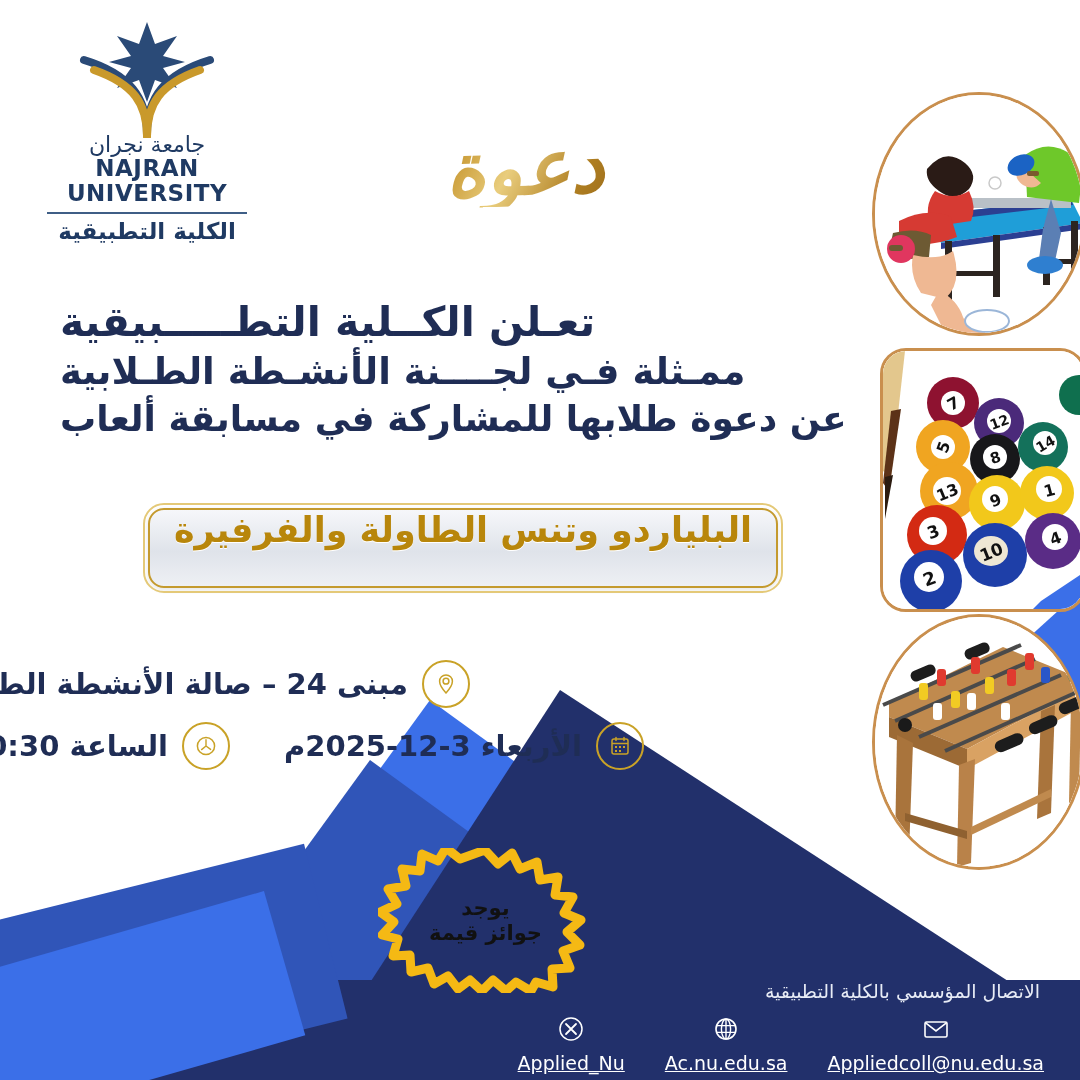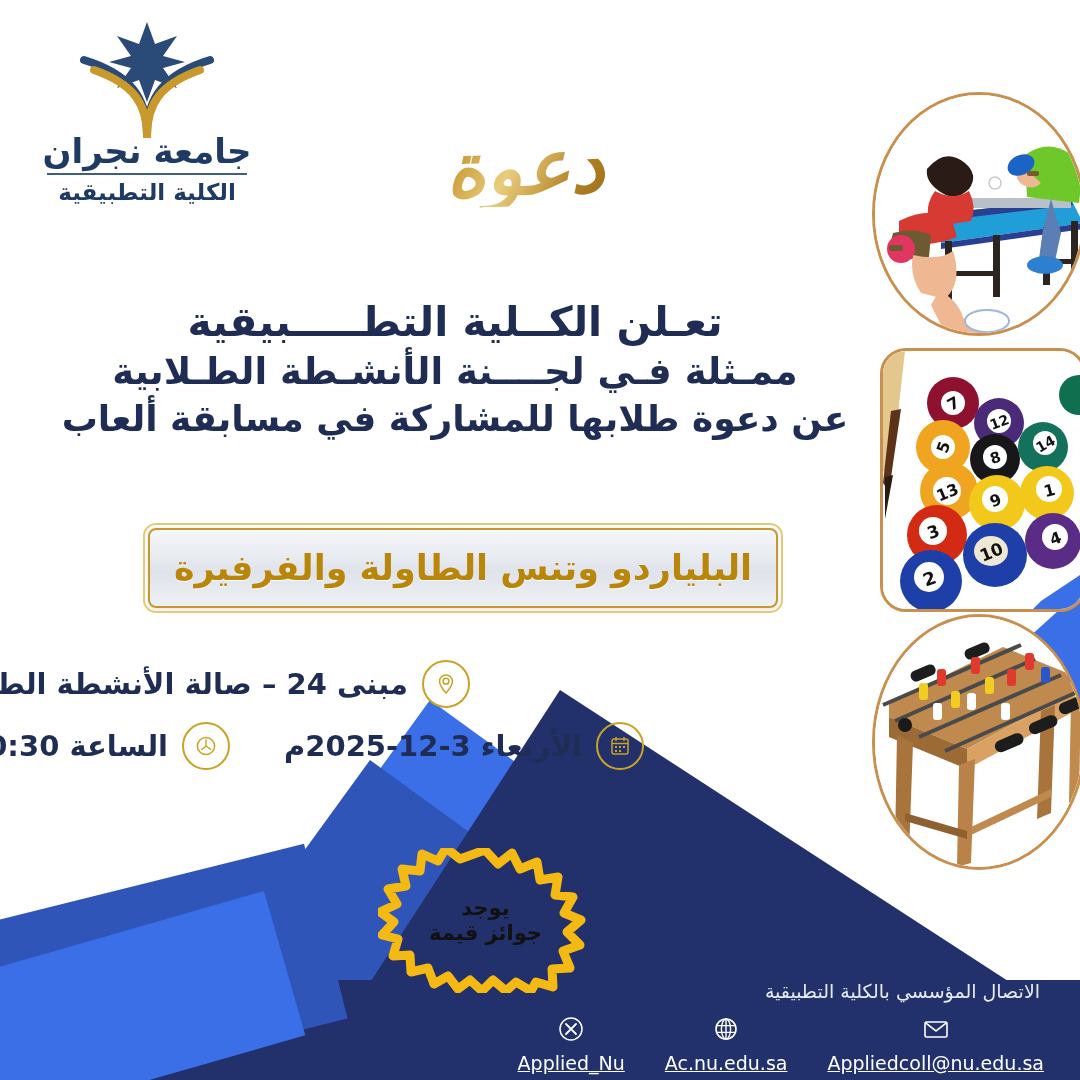--- a/index.html
+++ b/index.html
@@ -94,22 +94,22 @@
   
   .logo-wrap{
     position:absolute;
     left:22px; top:18px;
     width:250px; height:210px;
     text-align:center;
     direction:ltr;
   }
   .logo-mark{width:250px;height:120px;display:block;}
   .logo-ar{
-    font-size:34px;
-    font-weight:bold;
+    font-size:22px;
+    font-weight:normal;
     color:#1f3a63;
     letter-spacing:-1px;
     margin-top:-4px;
     direction:rtl;
     line-height:1;
   }
   .logo-en{
     font-size:23px;
     font-weight:bold;
     color:#1f3a63;
@@ -143,42 +143,41 @@
     color:transparent;
     font-style:italic;
     transform:rotate(-2deg);
   }
 
   
   .body-text{
     position:absolute;
     left:60px; top:296px;
     width:790px;
-    text-align:center;
+    text-align:left;
     color:#1f2d55;
     font-weight:bold;
     line-height:1.28;
   }
   .body-line{ display:block; white-space:nowrap; }
   .bl-1{ font-size:41px; letter-spacing:1px; }
   .bl-2{ font-size:37px; letter-spacing:0.5px; }
   .bl-3{ font-size:36px; }
 
   
   .games-box{
     position:absolute;
-    left:148px; top:528px;
+    left:148px; top:508px;
     width:626px; height:76px;
-    border-radius:8px;
+    border-radius:16px;
     border:2px solid #c49a2e;
     outline:2px solid #e4c978;
     outline-offset:3px;
     background:linear-gradient(180deg,#f6f7fa 0%,#dfe3ea 55%,#eef0f4 100%);
     display:flex;
-    align-items:center;
     justify-content:center;
     box-shadow:0 2px 5px rgba(0,0,0,0.10);
   }
   .games-text{
     font-size:35px;
     font-weight:bold;
     color:#b8860b;
     letter-spacing:0.5px;
     text-shadow:0 1px 0 #fff;
   }
@@ -312,20 +311,21 @@
     <svg class="logo-mark" viewBox="0 0 250 120">
       <g fill="#2a4a77">
         <path d="M125 4 L133 26 L155 18 L141 38 L163 44 L141 50 L155 70 L133 62 L125 84 L117 62 L95 70 L109 50 L87 44 L109 38 L95 18 L117 26 Z"></path>
       </g>
       <path d="M125 116 C125 80 108 56 62 42" stroke="#2a4a77" stroke-width="8" fill="none" stroke-linecap="round"></path>
       <path d="M125 116 C125 80 142 56 188 42" stroke="#2a4a77" stroke-width="8" fill="none" stroke-linecap="round"></path>
       <path d="M125 118 C125 86 112 66 72 52" stroke="#c9992b" stroke-width="8" fill="none" stroke-linecap="round"></path>
       <path d="M125 118 C125 86 138 66 178 52" stroke="#c9992b" stroke-width="8" fill="none" stroke-linecap="round"></path>
     </svg>
     <div class="logo-ar">جامعة نجران</div>
+    <div class="logo-en">NAJRAN UNIVERSITY</div>
     <div class="logo-rule"></div>
     <div class="logo-sub">الكلية التطبيقية</div>
   </div>
 
   <div class="calligraphy">دعوة</div>
 
   <div class="body-text">
     <span class="body-line bl-1">تعـلن الكــلية التطـــــبيقية</span>
     <span class="body-line bl-2">ممـثلة فـي لجــــنة الأنشـطة الطـلابية</span>
     <span class="body-line bl-3">عن دعوة طلابها للمشاركة في مسابقة ألعاب</span>

